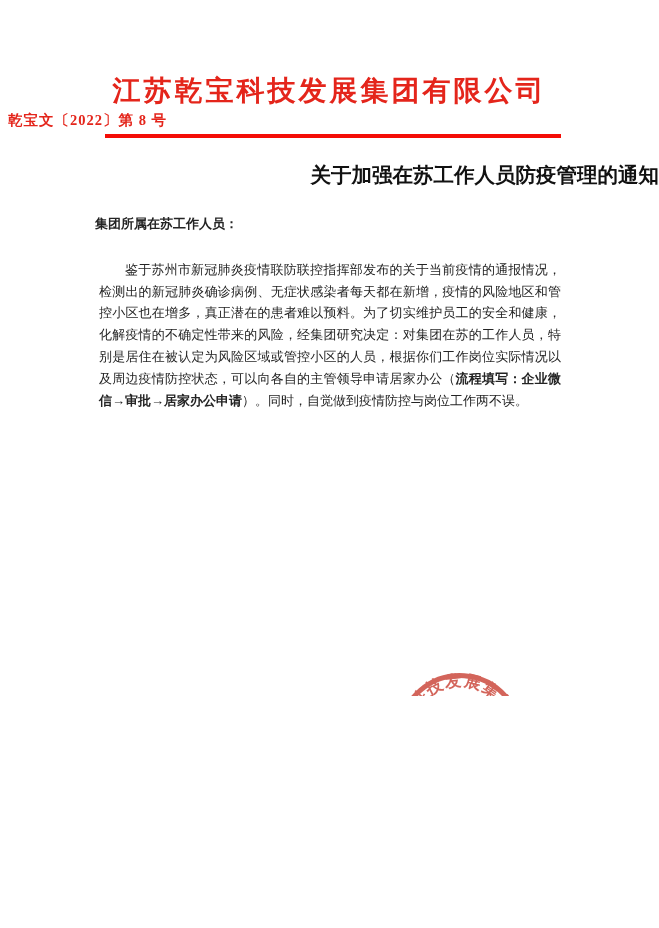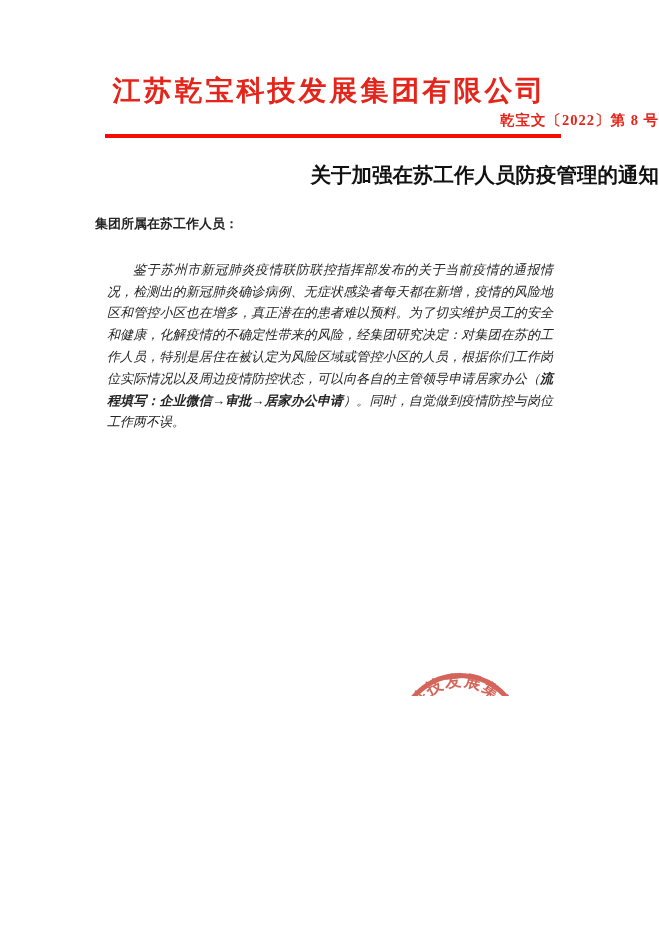--- a/index.html
+++ b/index.html
@@ -18,24 +18,25 @@
   }
   .company-name{
     position:absolute;top:72px;left:0;right:0;
     text-align:center;
     font-size:28px;font-weight:bold;
     letter-spacing:3px;
     color:var(--header-red);
   }
   .doc-number{
     position:absolute;top:111px;left:0;right:0;
-    text-align:right;
+    text-align:left;
     font-size:14.5px;font-weight:bold;
     letter-spacing:1px;
     color:var(--header-red);
+    padding-left:8px;
   }
   .red-rule{
     position:absolute;top:134px;left:105px;
     width:456px;height:3.5px;
     background:var(--rule-red);
   }
   .title{
     position:absolute;top:161px;left:0;right:0;
     text-align:right;
     font-size:20.5px;font-weight:bold;
@@ -46,23 +47,22 @@
     color:var(--body-text);
     font-size:13px;
     line-height:21.8px;
     text-align:justify;
   }
   .salutation{
     font-weight:bold;
     margin-bottom:24px;
   }
   .paragraphs p{
-    margin:12px;
+    margin:4px;
     text-indent:2em;
-    font-style:italic;
   }
   .paragraphs .b{font-weight:bold;}
   .signature{
     position:absolute;top:714px;right:112px;
     text-align:center;
     font-size:17px;line-height:22px;
     color:var(--body-text);
   }
   .seal{
     position:absolute;left:390px;top:666px;

